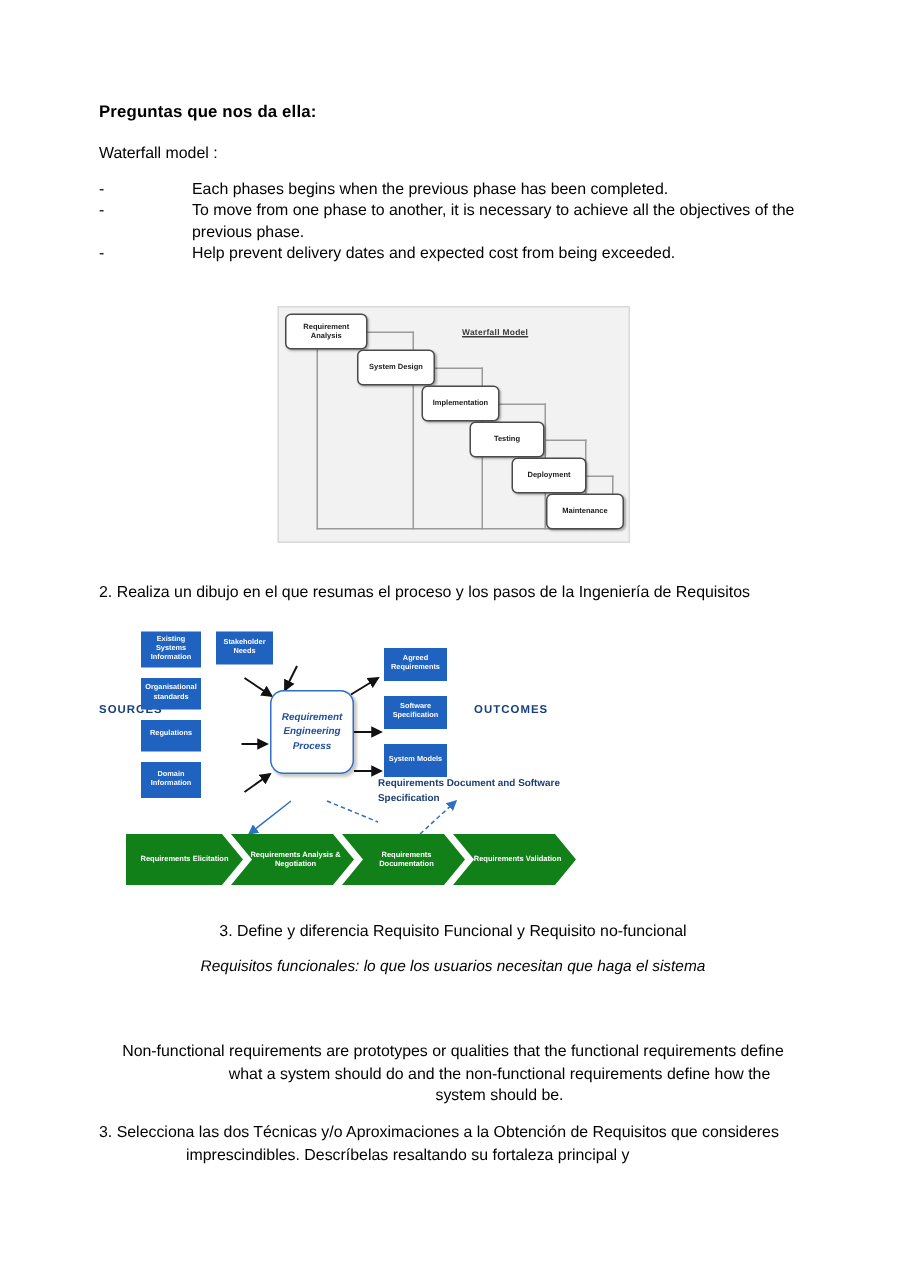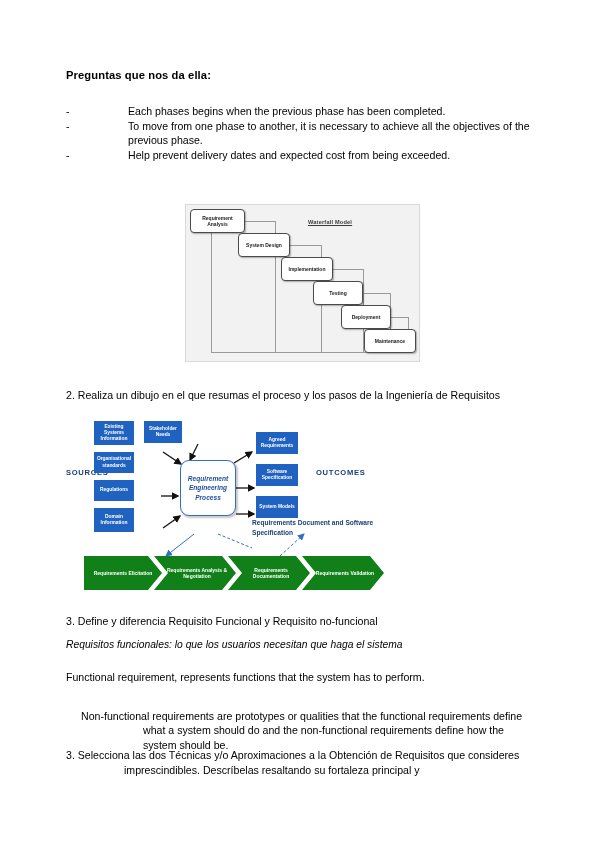--- a/index.html
+++ b/index.html
@@ -207,20 +207,21 @@
 
 <div class="page">
 
   <div class="content">
 
     <div class="h-title">Preguntas que nos da ella:</div>
 
 
     <div class="gap-sm"></div>
 
+    <div class="plain">Waterfall model :</div>
 
     <div class="gap-sm"></div>
 
     <div class="bullet-row">
       <span class="dash">-</span>
       <span>Each phases begins when the previous phase has been completed.</span>
     </div>
     <div class="bullet-row">
       <span class="dash">-</span>
       <span>To move from one phase to another, it is necessary to achieve all the objectives of the previous phase.</span>
@@ -307,27 +308,26 @@
     <div class="blue-box" style="left:190px; top:80px; width:42px; height:22px;">System Models</div>
 
     <div class="annot" style="left:186px; top:102px; width:145px;">Requirements Document and Software Specification</div>
 
     <div class="chev first" style="left:18px;  top:140px; width:78px; height:34px;">Requirements Elicitation</div>
     <div class="chev" style="left:88px;  top:140px; width:82px; height:34px;">Requirements Analysis &amp; Negotiation</div>
     <div class="chev" style="left:162px; top:140px; width:82px; height:34px;">Requirements Documentation</div>
     <div class="chev" style="left:236px; top:140px; width:82px; height:34px;">Requirements Validation</div>
   </div>
 
-  <div style="position:absolute; left:66px; top:614px; width:472px;">
+  <div style="position:absolute; left:66px; top:614px; width:472px;text-align:center;">
     <div class="plain">3. Define y diferencia Requisito Funcional y Requisito no-funcional</div>
     <div class="gap-sm"></div>
     <div class="ital">Requisitos funcionales: lo que los usuarios necesitan que haga el sistema</div>
     <div class="gap-sm"></div>
     <div class="gap-sm"></div>
-    <div class="plain">Functional requirement, represents functions that the system has to perform.</div>
     <div class="gap-sm"></div>
     <div class="hang">Non-functional requirements are prototypes or qualities that the functional requirements define what a system should do and the non-functional requirements define how the system should be.</div>
   </div>
 
   <div style="position:absolute; left:66px; top:748px; width:472px;">
     <div class="q-line">3. Selecciona las dos Técnicas y/o Aproximaciones a la Obtención de Requisitos que consideres imprescindibles. Descríbelas resaltando su fortaleza principal y</div>
   </div>
 
 </div>
 

